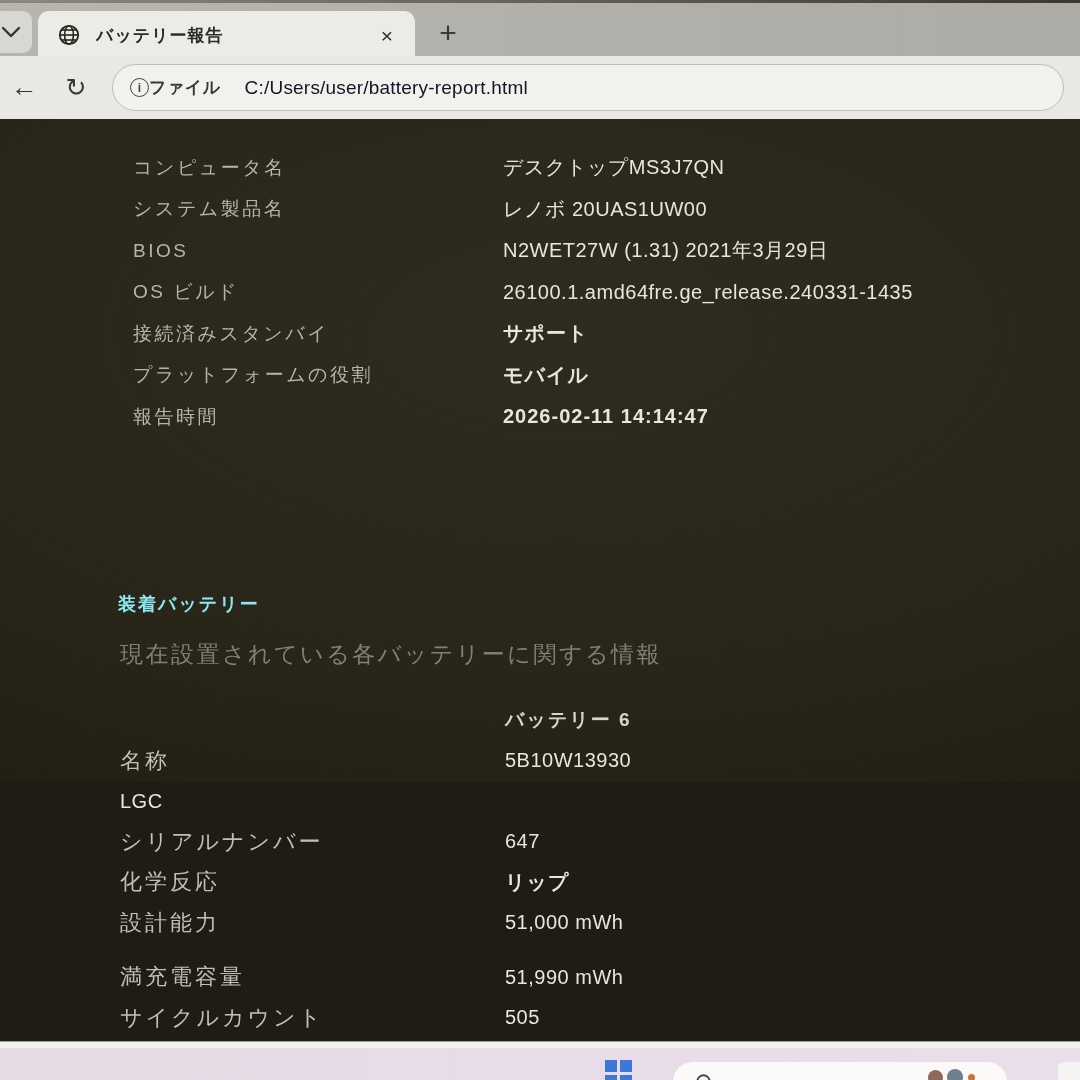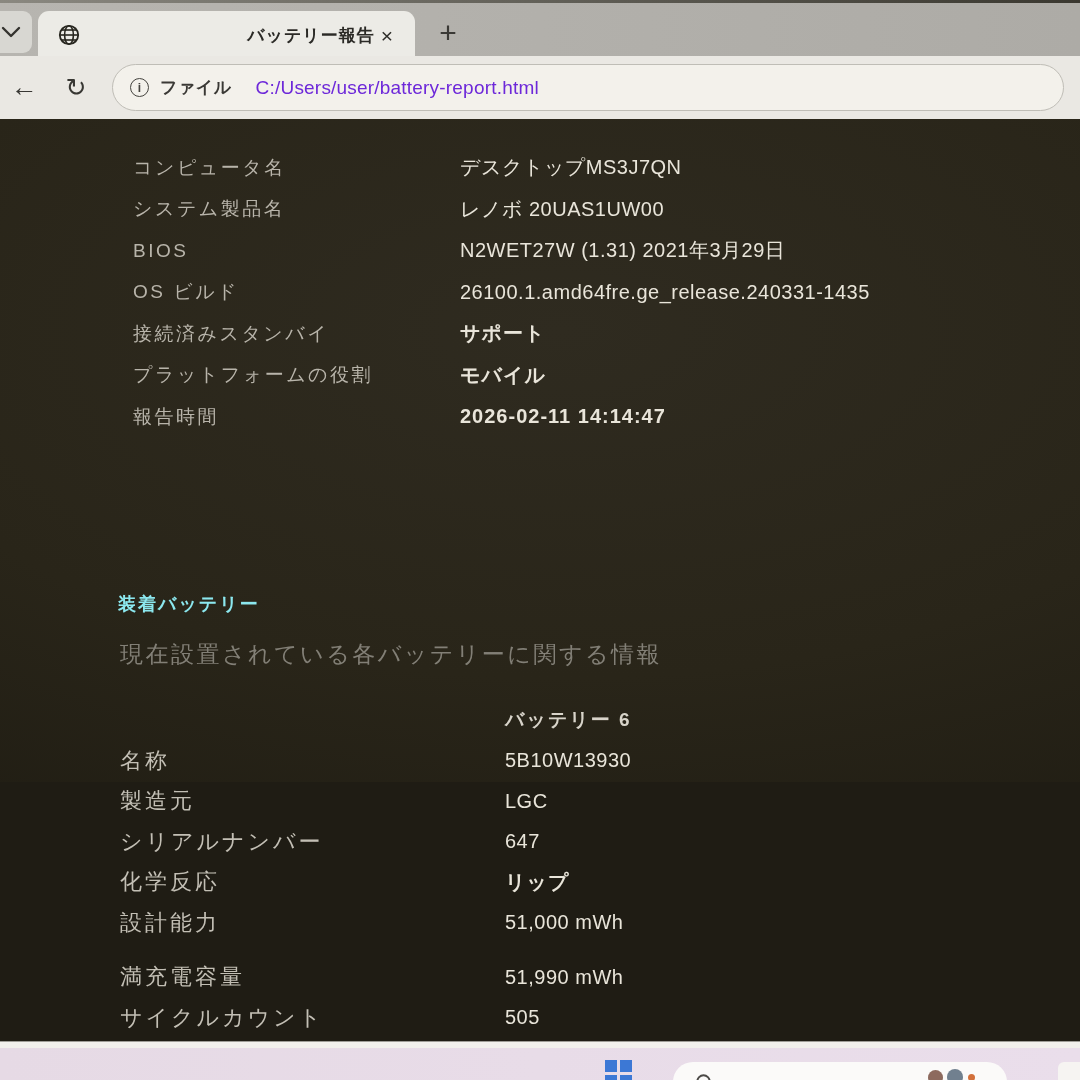--- a/index.html
+++ b/index.html
@@ -22,21 +22,21 @@
     background: linear-gradient(to right, #b7b5b0, #adaba6);
   }
   .chevron-btn {
     position: absolute; left: -10px; top: 8px; width: 42px; height: 42px;
     background: #d8d7d2; border-radius: 9px;
     display: flex; align-items: center; justify-content: center;
   }
   .tab {
     position: absolute; left: 38px; top: 8px; width: 377px; height: 48px;
     background: #ecebe6; border-radius: 11px 11px 0 0;
-    display: flex; align-items: center; padding: 0 16px 0 20px; text-align: right;
+    display: flex; align-items: center; padding: 0 16px 0 20px;
   }
   .tab-globe { flex: 0 0 auto; margin-right: 16px; display: flex; }
   .tab-title {
     flex: 1 1 auto; font-size: 17px; color: #2b2a26; letter-spacing: 1px;
     white-space: nowrap; overflow: hidden; font-weight: 600;
   }
   .tab-close {
     flex: 0 0 auto; font-size: 21px; color: #2e2d29; line-height: 1;
     padding: 2px 6px; font-weight: 400;
   }
@@ -61,41 +61,41 @@
     flex: 1 1 auto; margin-left: 14px; margin-right: 16px; height: 47px;
     background: #f3f1eb; border: 1.5px solid #bfbdb6; border-radius: 24px;
     display: flex; align-items: center; padding-left: 17px;
   }
   .info-icon {
     width: 19px; height: 19px; border: 1.6px solid #45443f; border-radius: 50%;
     display: flex; align-items: center; justify-content: center;
     font-size: 12px; color: #45443f; font-weight: 600; flex: 0 0 auto;
   }
   .url-scheme {
-    margin-left: 11px; font-size: 17px; color: #3a3935; font-weight: 600;
+    font-size: 17px; color: #3a3935; font-weight: 600;
     letter-spacing: 0.5px; flex: 0 0 auto;
   }
   .url-text {
-    margin-left: 24px; font-size: 19px; color: #6d28d9; letter-spacing: 0.2px;
+    margin-left: 24px; font-size: 19px; color: #0f172a; letter-spacing: 0.2px;
     white-space: nowrap; overflow: hidden;
   }
 
   
   .content {
     position: absolute; left: 0; top: 119px; width: 1080px; height: 663px;
     background: radial-gradient(120% 95% at 52% 32%, #2f2b20 0%, #292519 55%, #1e1b12 100%);
   }
   .sysinfo { position: absolute; left: 133px; top: 28px; }
   .sysinfo .row { display: flex; height: 41.5px; align-items: center; }
   .sysinfo .lbl {
     width: 327px; font-size: 19px; color: #b8b4aa; letter-spacing: 2.5px;
     flex: 0 0 auto; white-space: nowrap;
   }
   .sysinfo .val {
-    font-size: 20px; color: #e9e5da; letter-spacing: 0.5px; white-space: nowrap;
+    font-size: 20px; color: #e9e5da; letter-spacing: 0.5px; white-space: nowrap; margin-left: 43px;
   }
   .v-strong { font-weight: 600; letter-spacing: 1px !important; }
 
   .section-title {
     position: absolute; left: 118px; top: 473px;
     font-size: 18px; font-weight: 700; color: #8ce8ef; letter-spacing: 2px;
     white-space: nowrap;
   }
   .section-sub {
     position: absolute; left: 120px; top: 520px;
@@ -224,21 +224,20 @@
   <div class="battable">
     <div class="row">
       <div class="bl"></div>
       <div class="bh">バッテリー 6</div>
     </div>
     <div class="row">
       <div class="bl">名称</div>
       <div class="bv">5B10W13930</div>
     </div>
     <div class="row">
-      <div class="bl">製造元</div>
       <div class="bv">LGC</div>
     </div>
     <div class="row">
       <div class="bl">シリアルナンバー</div>
       <div class="bv">647</div>
     </div>
     <div class="row">
       <div class="bl">化学反応</div>
       <div class="bv v-strong">リップ</div>
     </div>

